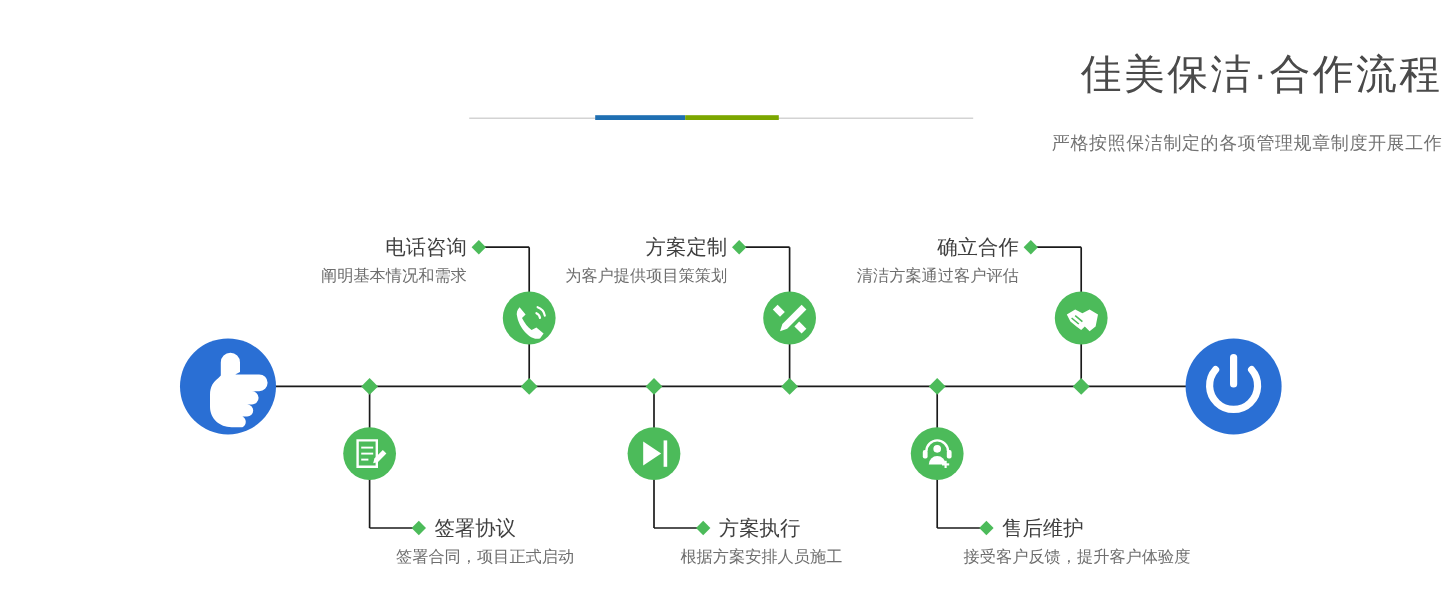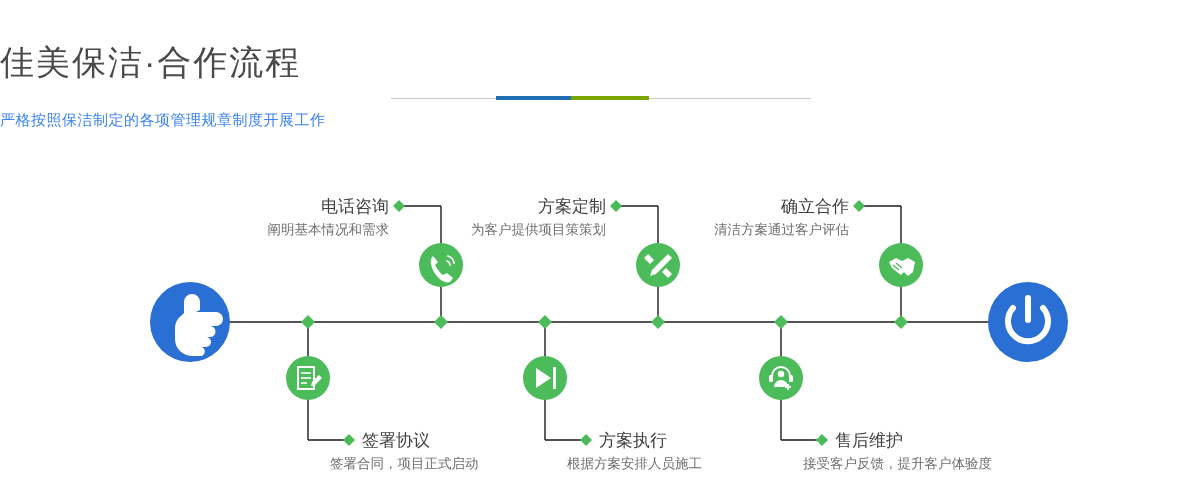--- a/index.html
+++ b/index.html
@@ -6,39 +6,39 @@
   body{
     width:1202px;height:502px;
     background:#ffffff;
     font-family:"Liberation Sans","DejaVu Sans",sans-serif;
     overflow:hidden;
     position:relative;
   }
   #stage{position:relative;width:1202px;height:502px;}
 
   
-  .header{position:absolute;left:0;top:0;width:1202px;text-align:left;}
+  .header{position:absolute;left:0;top:0;width:1202px;text-align:right;}
   .page-title{
     font-size:34px;line-height:40px;color:#4a4a4a;letter-spacing:2px;
     font-weight:400;margin:0;padding-top:42px;
   }
   .divider{
     position:relative;width:420px;height:4px;margin:14px auto 0 auto;
   }
   .divider .rule{
     position:absolute;left:0;top:1.5px;width:420px;height:1px;background:#c9c9c9;
   }
   .divider .seg-blue{
     position:absolute;left:105px;top:0;width:75px;height:4px;background:#1f6fb2;
   }
   .divider .seg-green{
     position:absolute;left:180px;top:0;width:78px;height:4px;background:#7ba600;
   }
   .page-subtitle{
-    font-size:15px;line-height:20px;color:#3b82f6;margin:10px 0 0 0;letter-spacing:.5px;
+    font-size:15px;line-height:20px;color:#737373;margin:10px 0 0 0;letter-spacing:.5px;
   }
 
   
   #flow{position:absolute;left:0;top:150px;width:1202px;height:350px;display:block;}
 
   .lbl-title{
     font-family:"Liberation Sans","DejaVu Sans",sans-serif;
     font-size:17px;fill:#3f3f3f;
   }
   .lbl-desc{

